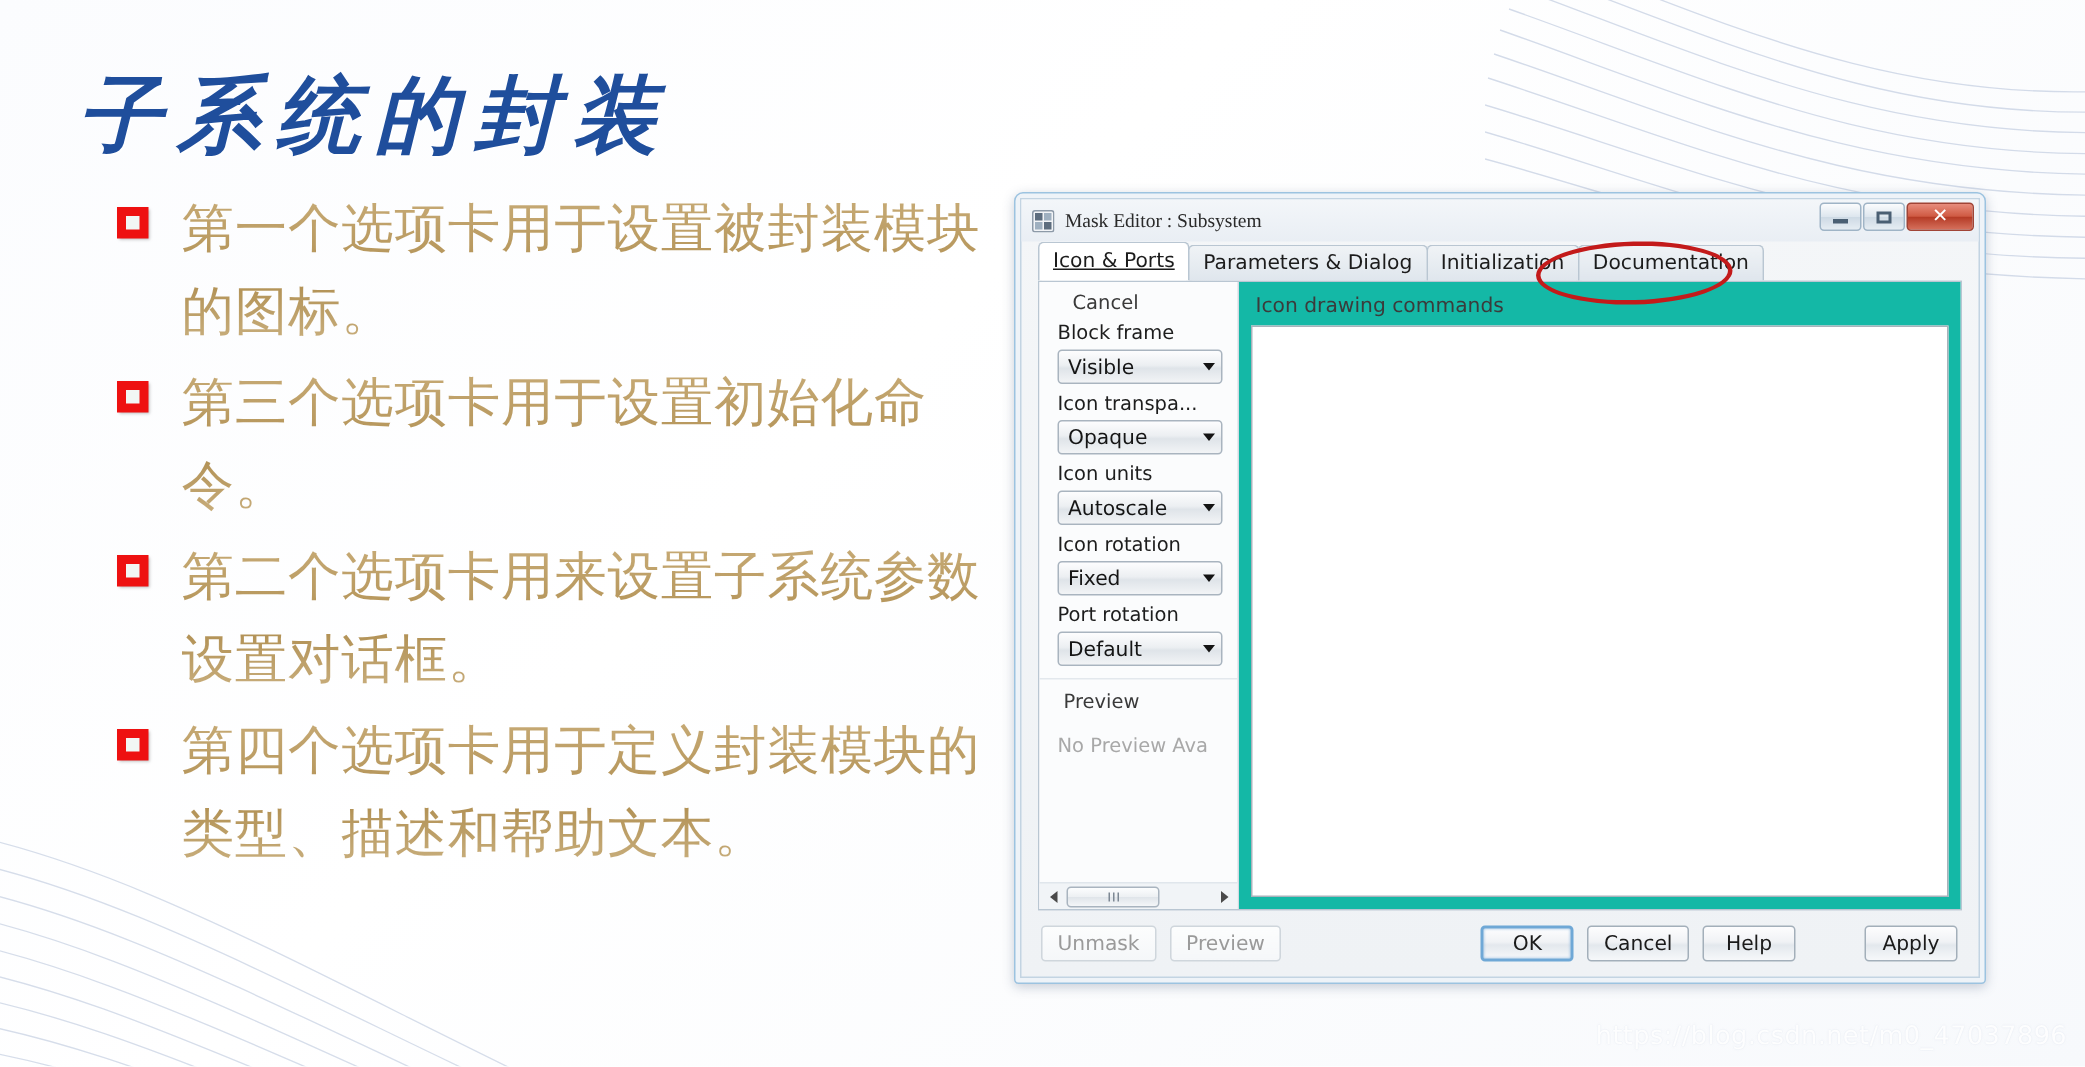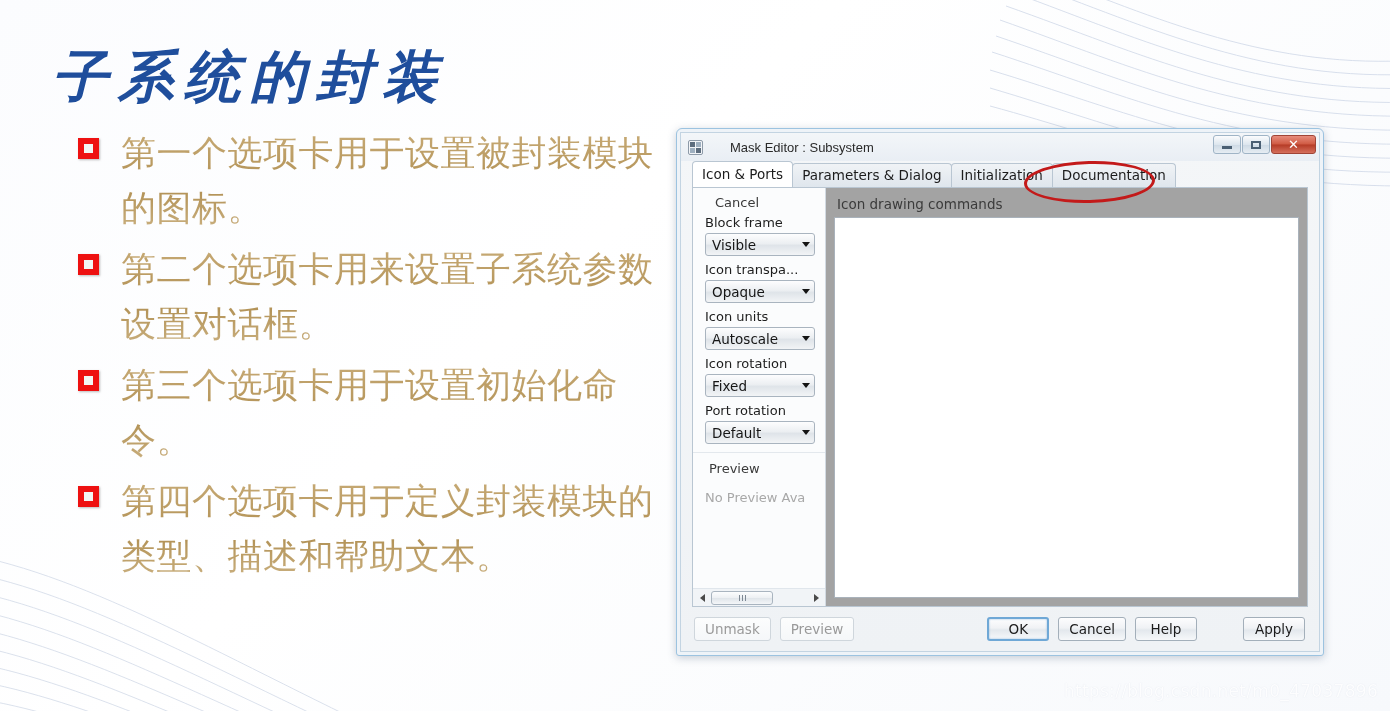--- a/index.html
+++ b/index.html
@@ -127,23 +127,22 @@
   }
   #app-icon {
     width: 15px; height: 15px;
     margin-right: 7px;
     flex: 0 0 auto;
     position: relative;
   }
   #window-title {
     font-size: 13px;
     color: #2a2a2a;
-    font-family: Liberation Sans, sans-serif;
-    white-space: nowrap;
-    margin-left: 20px;
+    font-family: Liberation Serif, serif;
+    white-space: nowrap;
   }
   #window-controls {
     position: absolute;
     right: 3px;
     top: 2px;
     display: flex;
     gap: 1px;
   }
   .win-btn {
     width: 28px;
@@ -206,20 +205,21 @@
     white-space: nowrap;
     box-sizing: border-box;
   }
   .tab.active {
     background: #ffffff;
     height: 26px;
     line-height: 25px;
     border-color: #b9c6d2;
     position: relative;
     z-index: 4;
+    text-decoration: underline;
   }
 
   
   #tab-body {
     flex: 1 1 auto;
     margin: 0 11px;
     background: #ffffff;
     border: 1px solid #b9c6d2;
     position: relative;
     display: flex;
@@ -334,21 +334,21 @@
   .grip-dot { width: 1px; height: 6px; background: #7d8894; }
   #scroll-track { flex: 1 1 auto; }
 
   
   #icon-commands-pane {
     flex: 1 1 auto;
     padding: 6px 8px 8px 8px;
     display: flex;
     flex-direction: column;
     box-sizing: border-box;
-    background: #a3a3a3;
+    background: #14b8a6;
   }
   #icon-commands-label {
     font-size: 13.5px;
     color: #3b3b3b;
     margin: 2px 0 5px 3px;
     font-family: "DejaVu Sans", "Liberation Sans", sans-serif;
   }
   #icon-commands-textarea {
     flex: 1 1 auto;
     border: 1px solid #a9b2bb;
@@ -465,25 +465,25 @@
 
   <div id="page-title">子系统的封装</div>
 
   <div id="bullet-list">
     <div class="bullet-row">
       <span class="bullet-marker"></span>
       <span class="bullet-text">第一个选项卡用于设置被封装模块的图标。</span>
     </div>
     <div class="bullet-row">
       <span class="bullet-marker"></span>
-      <span class="bullet-text">第二个选项卡用来设置子系统参数设置对话框。</span>
+      <span class="bullet-text">第三个选项卡用于设置初始化命令。</span>
     </div>
     <div class="bullet-row">
       <span class="bullet-marker"></span>
-      <span class="bullet-text">第三个选项卡用于设置初始化命令。</span>
+      <span class="bullet-text">第二个选项卡用来设置子系统参数设置对话框。</span>
     </div>
     <div class="bullet-row">
       <span class="bullet-marker"></span>
       <span class="bullet-text">第四个选项卡用于定义封装模块的类型、描述和帮助文本。</span>
     </div>
   </div>
 
   <div id="mask-editor-window">
     <div id="window-inner">
 

